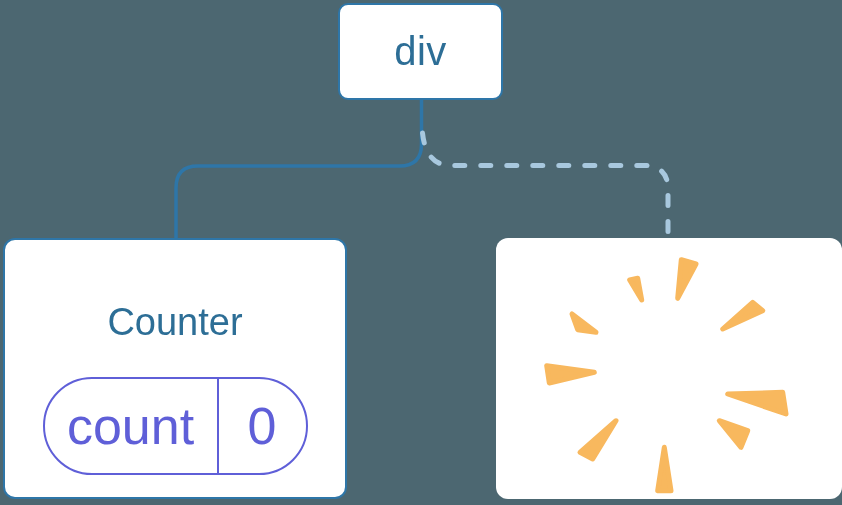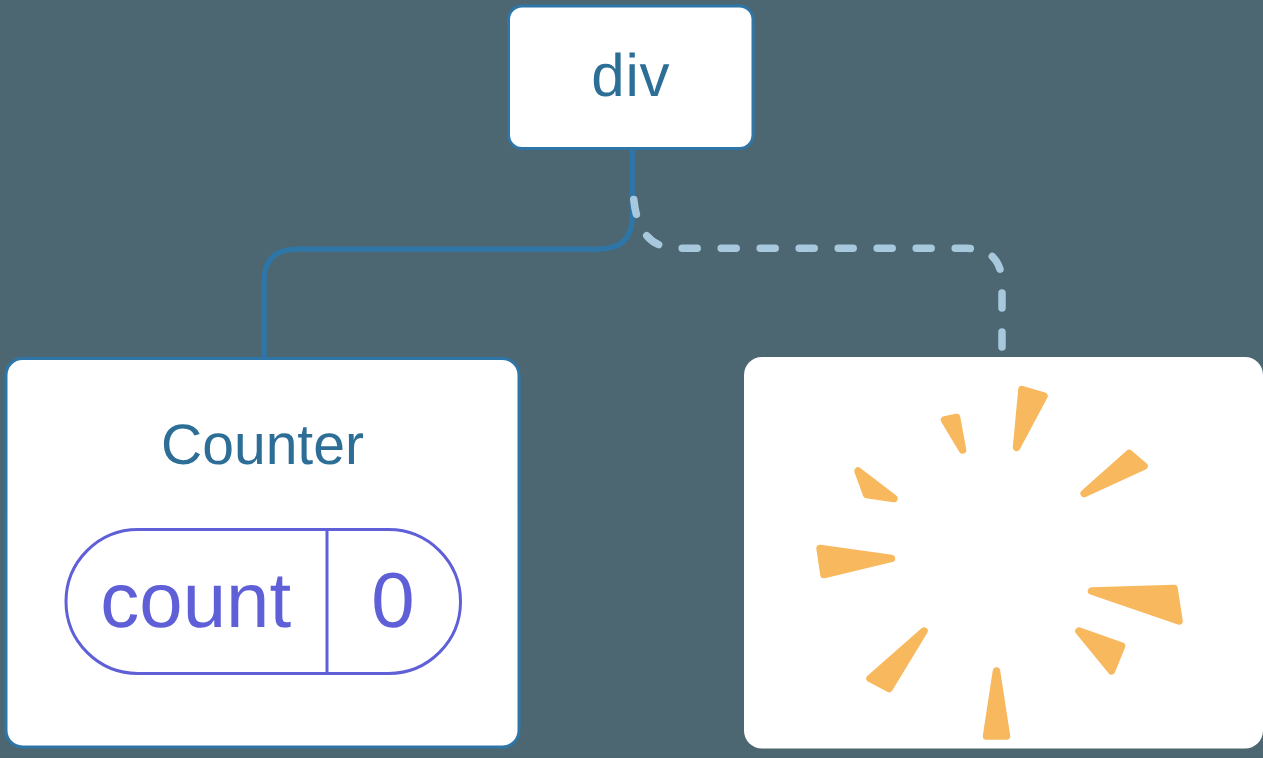--- a/index.html
+++ b/index.html
@@ -59,21 +59,21 @@
     border-radius: 12px;
     box-sizing: border-box;
   }
   .card-counter {
     left: 3px;
     width: 344px;
     border: 2px solid var(--border_blue, #2E76A8);
     text-align: center;
   }
   .counter-title {
-    margin-top: 35px;
+    margin-top: 60px;
     font-size: 38px;
     line-height: 44px;
     font-weight: 500;
     color: var(--text_blue, #2D6E96);
   }
   .state-pill {
     margin: 33px auto 0 auto;
     width: 265px;
     height: 98px;
     border: 2px solid var(--purple, #5F5FD8);

